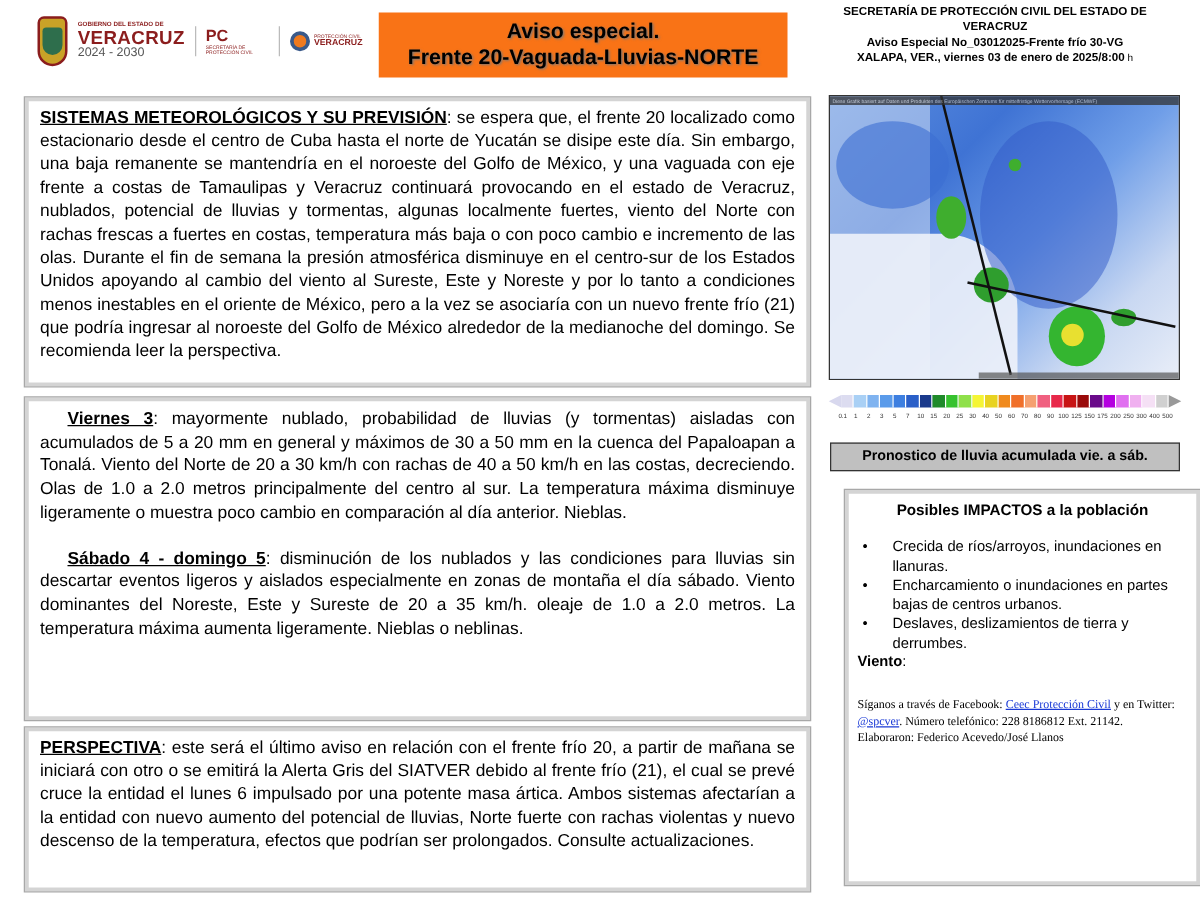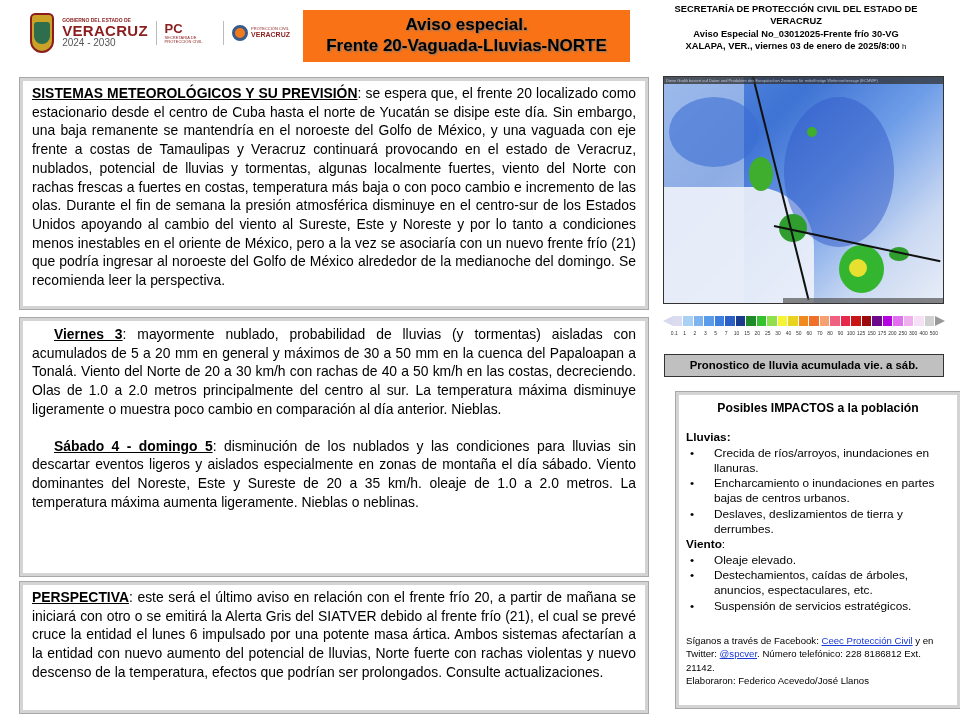--- a/index.html
+++ b/index.html
@@ -70,21 +70,21 @@
   #rain-caption { left:664px; top:354px; width:280px; height:23px; background:#c0c0c0; border:1px solid #333; box-sizing:border-box;
                   text-align:center; font-size:11.4px; font-weight:bold; line-height:21px; }
 
   
   #box-impactos { left:640px; top:392px; width:284px; height:316px; padding:6px 7px; font-size:11.8px; line-height:15.3px;margin-left:36px; }
   #box-impactos .ttl { text-align:center; font-weight:bold; font-size:12.2px; margin-bottom:14px; }
   #box-impactos .cat { font-weight:bold; }
   #box-impactos ul { list-style:none; margin:0; padding:0; }
   #box-impactos li { position:relative; padding-left:28px; }
   #box-impactos li::before { content:"•"; position:absolute; left:4px; }
-  #box-impactos .follow { margin-top:20px; font-size:9.6px; line-height:13.4px; }
+  #box-impactos .follow { margin-top:20px; font-size:9.6px; line-height:13.4px;font-family:Liberation Serif, serif; }
   #box-impactos a { color:#1a3ad6; text-decoration:underline; }
 </style>
 </head>
 <body>
 
 <div id="logos" class="abs">
   <div class="shield">
       <div class="inner"></div>
     </div>
   <div class="gob">
@@ -201,29 +201,23 @@
       <span>250</span>
       <span>300</span>
       <span>400</span>
       <span>500</span>
     </div>
 </div>
 <div id="rain-caption" class="abs">Pronostico de lluvia acumulada vie. a sáb.</div>
 
 <div id="box-impactos" class="abs box">
   <div class="ttl">Posibles IMPACTOS a la población</div>
-  <div class="cat">Lluvias:</div>
   <ul id="lluvias-list">
       <li>Crecida de ríos/arroyos, inundaciones en llanuras.</li>
       <li>Encharcamiento o inundaciones en partes bajas de centros urbanos.</li>
       <li>Deslaves, deslizamientos de tierra y derrumbes.</li>
     </ul>
   <div><span class="cat">Viento</span><span>:</span></div>
-  <ul id="viento-list">
-      <li>Oleaje elevado.</li>
-      <li>Destechamientos, caídas de árboles, anuncios, espectaculares, etc.</li>
-      <li>Suspensión de servicios estratégicos.</li>
-    </ul>
   <div class="follow">
     <span>Síganos a través de Facebook: </span><a>Ceec Protección Civil</a><span>  y en Twitter: </span><a>@spcver</a><span>. Número telefónico:  228 8186812 Ext. 21142.</span>
     <div>Elaboraron: Federico Acevedo/José Llanos</div>
   </div>
 </div>
 
 </body></html>

